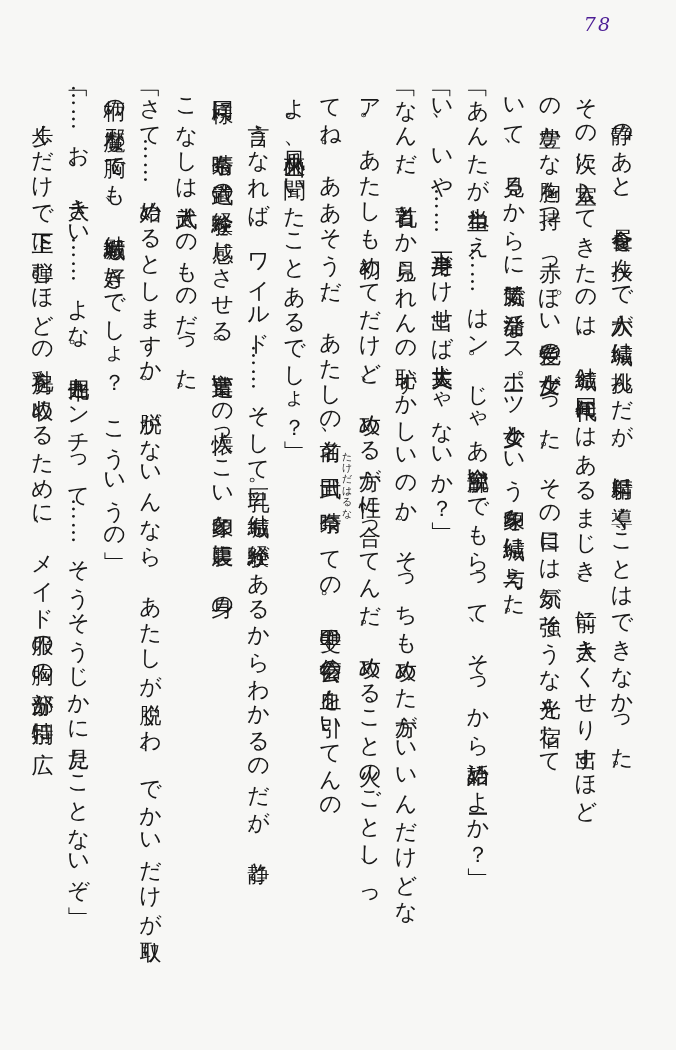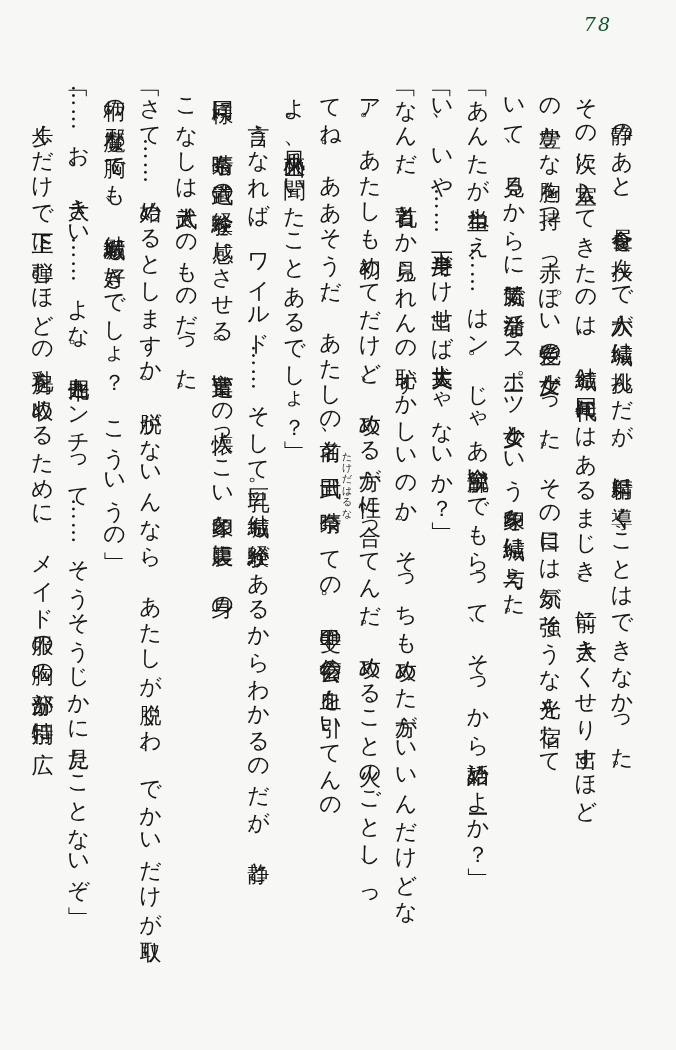--- a/index.html
+++ b/index.html
@@ -15,21 +15,21 @@
     font-family: "DejaVu Serif", "Liberation Serif", serif;
     color: #191919;
   }
   .page-number {
     position: absolute;
     top: 13px;
     right: 64px;
     font-size: 19px;
     font-style: italic;
     letter-spacing: 2px;
-    color: #14532d;
+    color: #4c1d95;
     margin-left: 48px;
   }
   .text-block {
     position: absolute;
     top: 83px;
     right: 36px;
     height: 920px;
     writing-mode: vertical-rl;
     text-orientation: mixed;
   }

